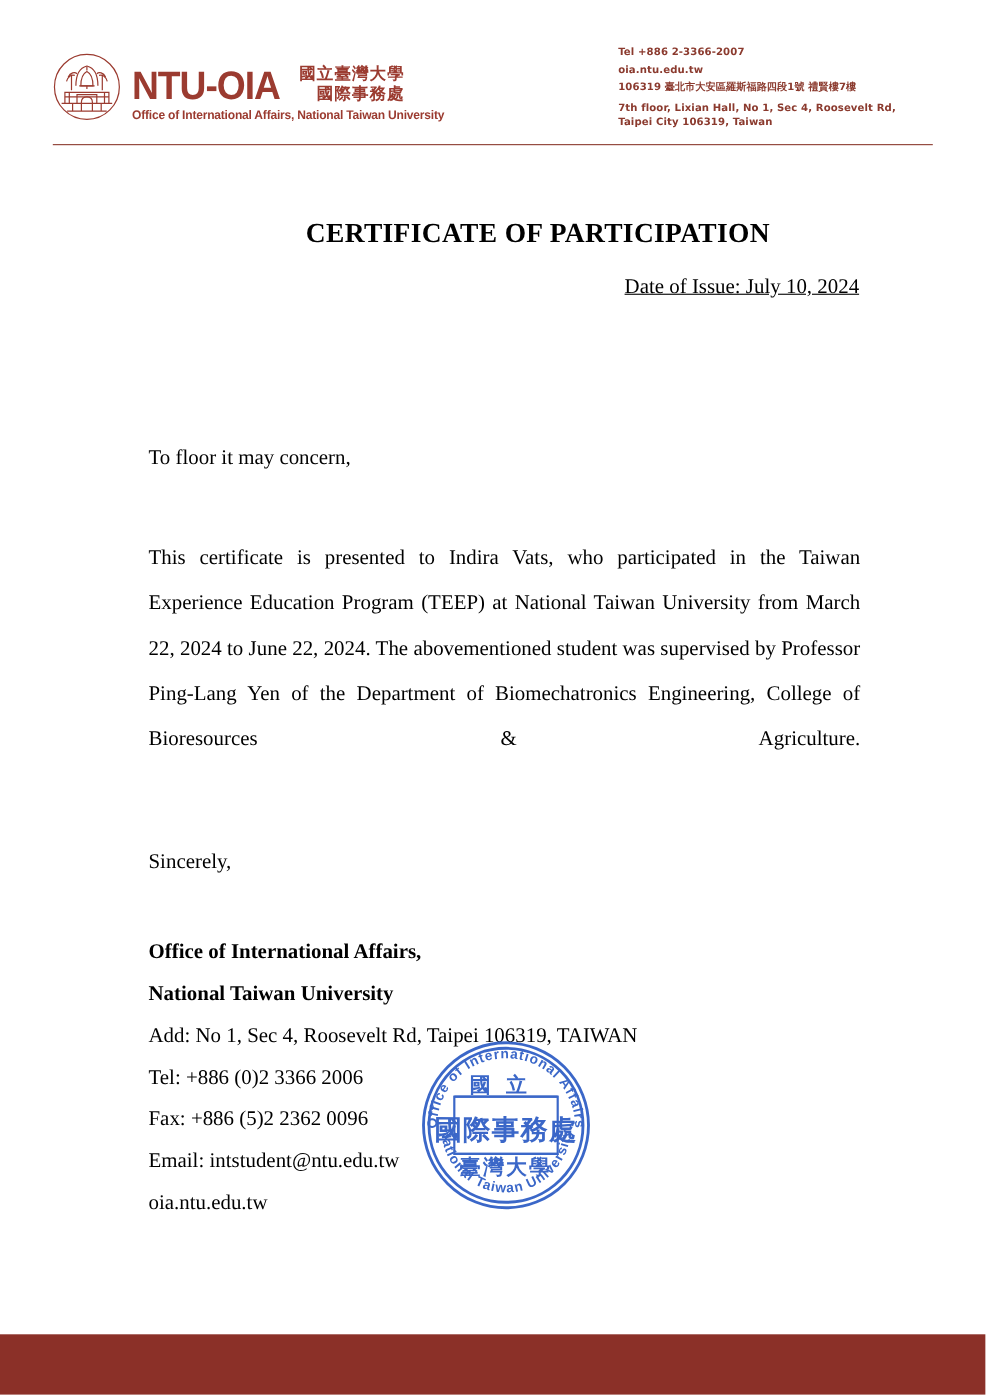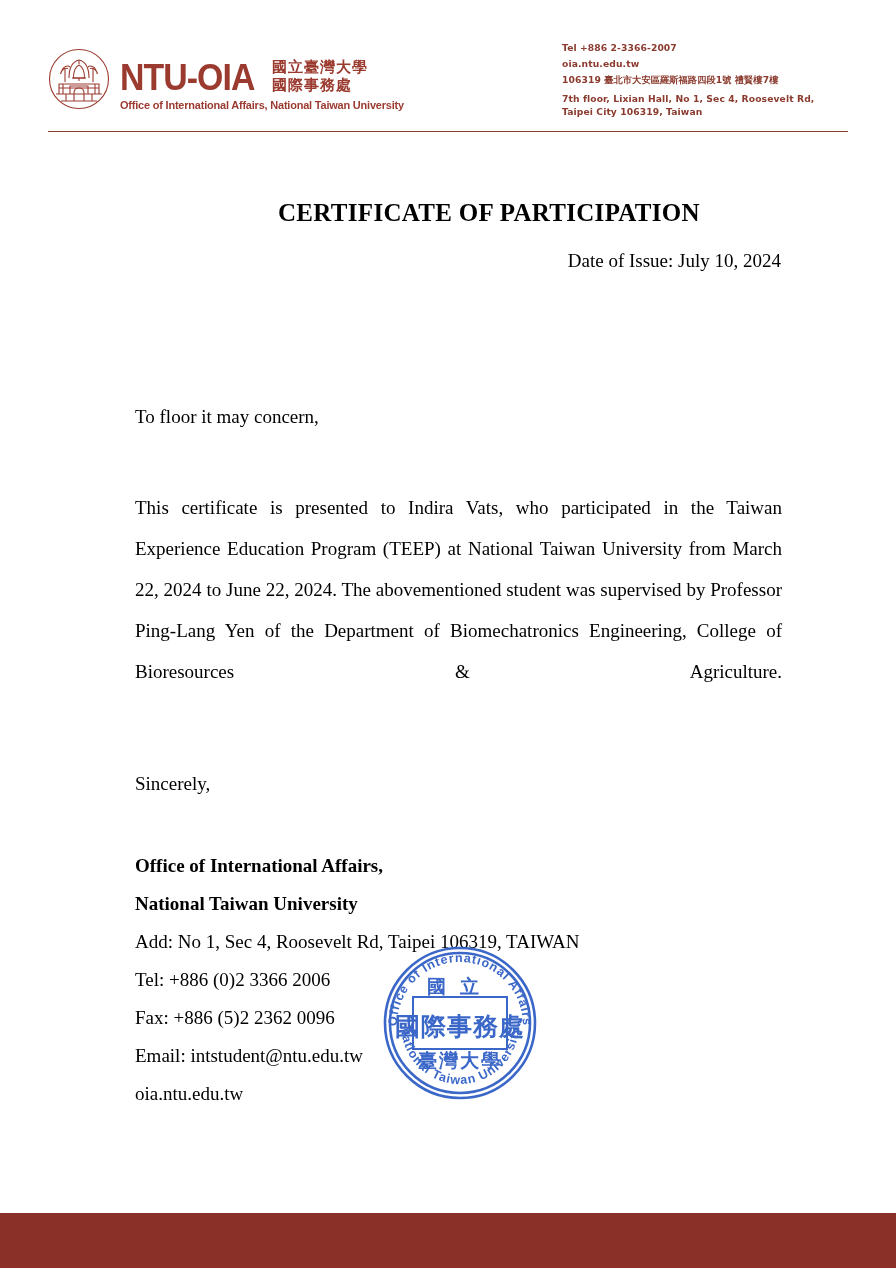--- a/index.html
+++ b/index.html
@@ -22,20 +22,21 @@
     left: 0; top: 0;
     width: 896px;
     height: 140px;
   }
   .logo-block {
     position: absolute;
     left: 48px;
     top: 46px;
     display: flex;
     align-items: flex-start;
+    text-align: right;
   }
   .emblem {
     width: 62px;
     height: 62px;
     flex: 0 0 auto;
     margin-top: 2px;
   }
   .logo-text {
     margin-left: 10px;
     display: block;
@@ -110,20 +111,21 @@
     font-weight: bold;
     letter-spacing: 0.3px;
     padding-left: 41px;
   }
   .date-line {
     position: absolute;
     left: 0; top: 250px;
     width: 781px;
     text-align: right;
     font-size: 19px;
+    text-decoration: underline;
   }
   .salutation {
     position: absolute;
     left: 135px;
     top: 406px;
     font-size: 19px;
   }
   .body-para {
     position: absolute;
     left: 135px;

